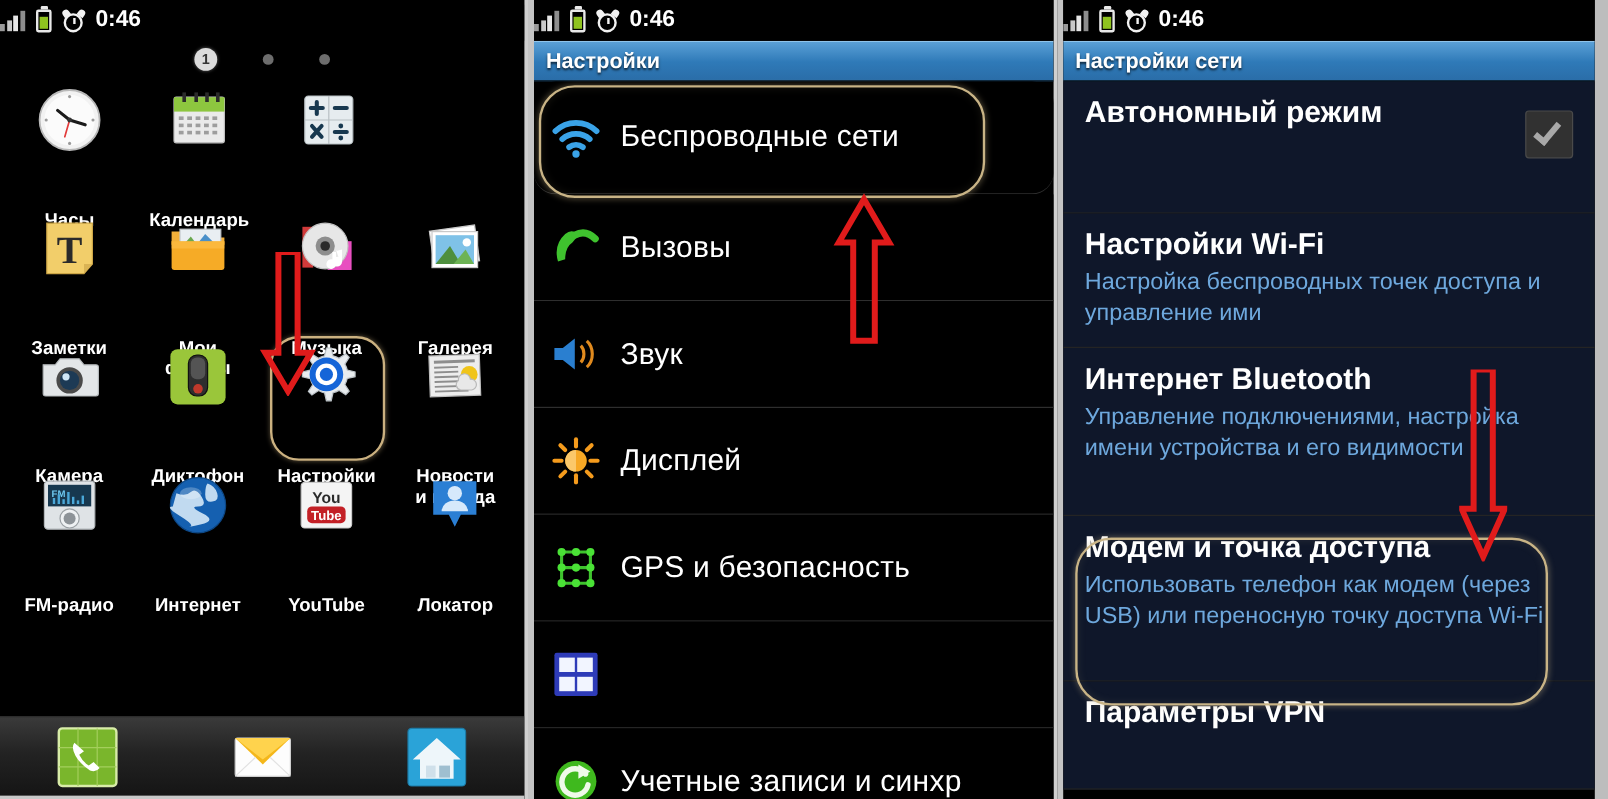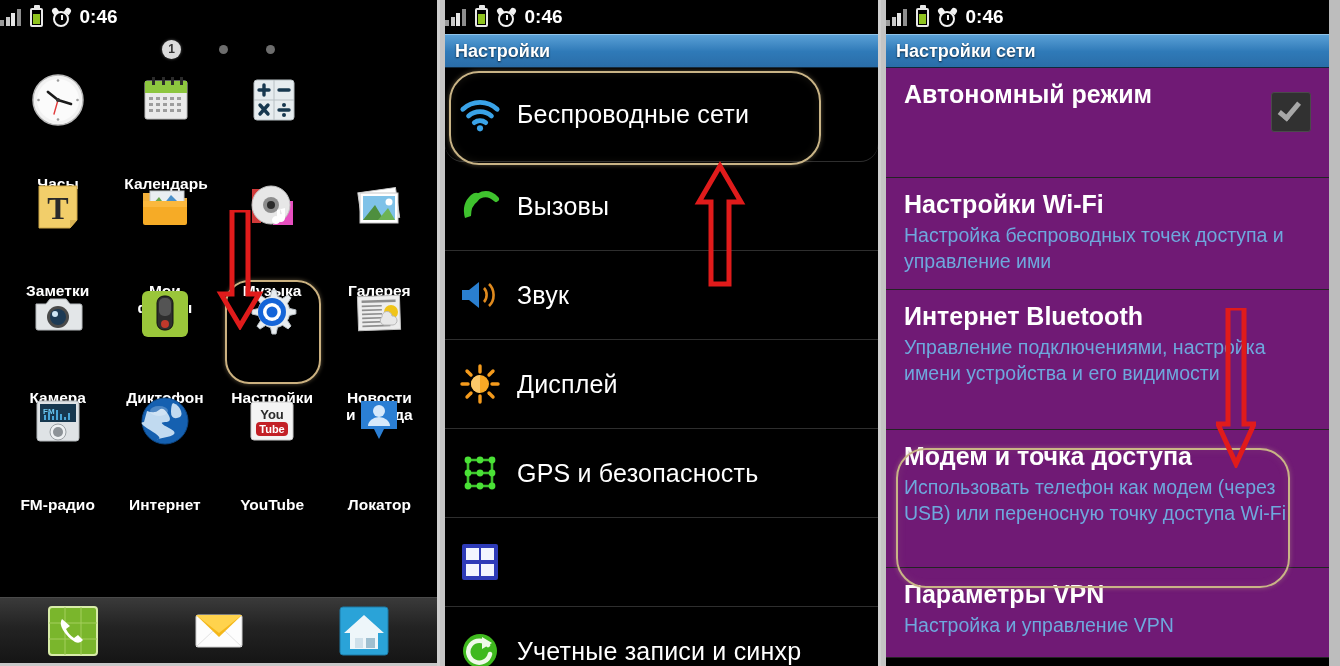--- a/index.html
+++ b/index.html
@@ -90,21 +90,21 @@
          border-bottom:1px solid #2e2e2e; padding:0 14px; background:#000; }
   .row .ico { width:42px; min-width:42px; height:42px; display:flex; align-items:center; justify-content:center; }
   .row .txt { color:#fff; font-size:25px; font-weight:400; letter-spacing:.2px; }
 
   
   .p2row { height:89px; }
   .p2row.first { height:94px;border-radius:18px; }
 
   
   .p3row { display:flex; align-items:flex-start; padding:10px 14px 12px 18px; border-bottom:1px solid #242424;
-           position:relative; background:#701a75; }
+           position:relative; background:#0f172a; }
   .p3row .body { flex:1; }
   .p3row .t { color:#fff; font-size:25px; font-weight:bold; line-height:32px; }
   .p3row .s { color:#6ea8dd; font-size:19.5px; line-height:26px; margin-top:2px; }
   .p3row .cb { width:40px; height:40px; background:#313131; border:1px solid #4a4a4a; border-radius:3px;
                margin:14px 4px 0 10px; display:flex; align-items:center; justify-content:center; }
   .cb-check { width:22px; height:12px; border-left:5px solid #a8a8a8; border-bottom:5px solid #a8a8a8;
               transform: rotate(-50deg) translate(1px,-3px); }
 
   
   .hl-pill {
@@ -623,21 +623,20 @@
       <div class="p3row" style="min-height:138px;">
         <div class="body">
           <div class="t">Модем и точка доступа</div>
           <div class="s">Использовать телефон как модем (через USB) или переносную точку доступа Wi-Fi</div>
         </div>
       </div>
 
       <div class="p3row" style="min-height:90px;">
         <div class="body">
           <div class="t">Параметры VPN</div>
-          <div class="s">Настройка и управление VPN</div>
         </div>
       </div>
     </div>
 
     <div class="hl-pill" style="left:10px; top:448px; width:394px; height:140px;"></div>
 
     <svg class="arrow" style="left:330px; top:308px;" width="40" height="160" viewBox="0 0 40 160">
       <path d="M12 0 h16 v116 h10 L20 156 L2 116 h10 z" fill="none" stroke="#e01b1b" stroke-width="5"></path>
     </svg>
   </div>

